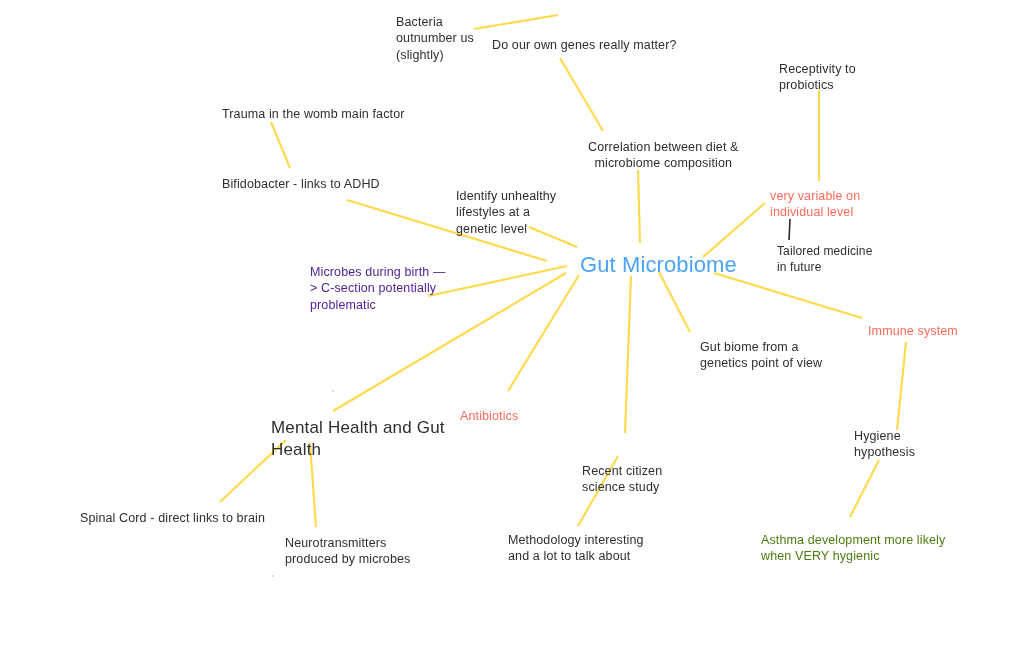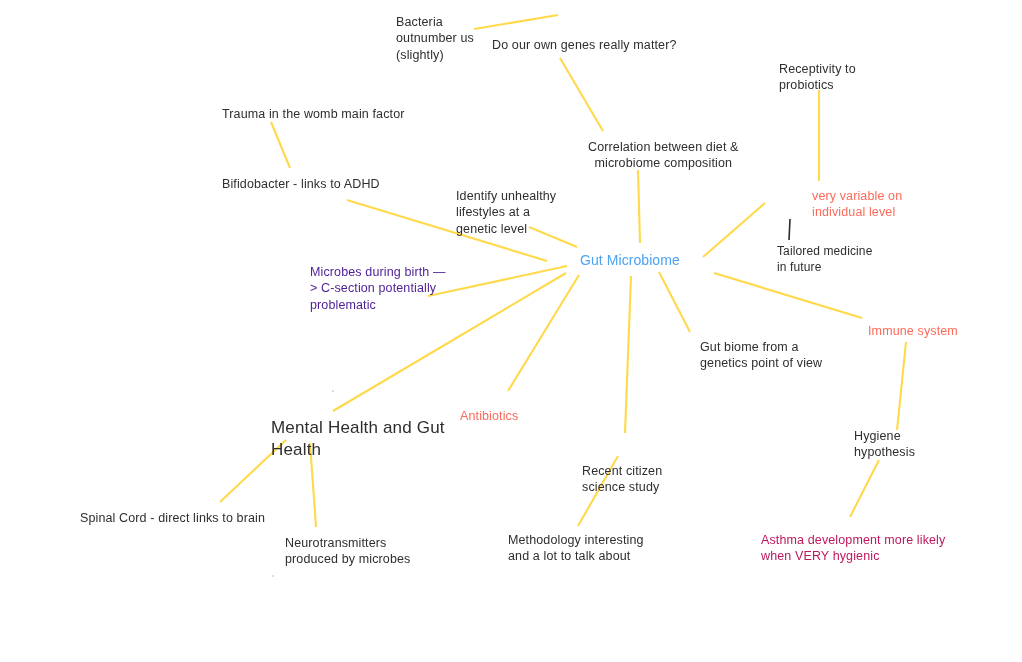--- a/index.html
+++ b/index.html
@@ -33,21 +33,21 @@
     position: absolute;
     white-space: pre-line;
     line-height: 1.30;
     color: #2e2e2e;
     font-family: "Liberation Sans", sans-serif;
     font-size: 12.5px;
     letter-spacing: 0.01em;
   }
   .node.center {
     color: #4ba3f5;
-    font-size: 14px;
+    font-size: 22px;
     letter-spacing: 0.005em;
     line-height: 1.2;
   }
   .node.major {
     font-size: 17px;
     line-height: 1.3;
   }
   .node.accent {
     color: #fc6a5a;
   }
@@ -99,21 +99,21 @@
       <div class="node" style="left: 492px; top: 37px; color: rgb(46, 46, 46);">Do our own genes really matter?</div>
       <div class="node" style="left: 779px; top: 61px; color: rgb(46, 46, 46);">Receptivity to
 probiotics</div>
       <div class="node" style="left: 222px; top: 106px; color: rgb(46, 46, 46);">Trauma in the womb main factor</div>
       <div class="node" style="left: 588px; top: 139px; color: rgb(46, 46, 46); text-align: center;">Correlation between diet &amp;
 microbiome composition</div>
       <div class="node" style="left: 222px; top: 176px; color: rgb(46, 46, 46);">Bifidobacter - links to ADHD</div>
       <div class="node" style="left: 456px; top: 188px; color: rgb(46, 46, 46);">Identify unhealthy
 lifestyles at a
 genetic level</div>
-      <div class="node accent" style="left: 812px; top: 188px; color: rgb(252, 106, 90);">very variable on
+      <div class="node accent" style="left: 770px; top: 188px; color: rgb(252, 106, 90);">very variable on
 individual level</div>
       <div class="node small" style="left: 777px; top: 244px; color: rgb(46, 46, 46);">Tailored medicine
 in future</div>
       <div class="node" style="left: 310px; top: 264px; color: #4c1d95;">Microbes during birth —
 &gt; C-section potentially
 problematic</div>
       <div class="node accent" style="left: 868px; top: 323px; color: rgb(252, 106, 90);">Immune system</div>
       <div class="node" style="left: 700px; top: 339px; color: rgb(46, 46, 46);">Gut biome from a
 genetics point of view</div>
       <div class="node accent" style="left: 460px; top: 396px; color: rgb(252, 106, 90); margin-top: 12px;">Antibiotics</div>
@@ -121,19 +121,19 @@
 Health</div>
       <div class="node" style="left: 854px; top: 428px; color: rgb(46, 46, 46);">Hygiene
 hypothesis</div>
       <div class="node" style="left: 582px; top: 443px; color: rgb(46, 46, 46); margin-top: 20px;">Recent citizen
 science study</div>
       <div class="node" style="left: 80px; top: 510px; color: rgb(46, 46, 46);">Spinal Cord - direct links to brain</div>
       <div class="node" style="left: 508px; top: 532px; color: rgb(46, 46, 46);">Methodology interesting
 and a lot to talk about</div>
       <div class="node" style="left: 285px; top: 535px; color: rgb(46, 46, 46);">Neurotransmitters
 produced by microbes</div>
-      <div class="node" style="left: 761px; top: 532px; color: #be185d;">Asthma development more likely
+      <div class="node" style="left: 761px; top: 532px; color: #4d7c0f;">Asthma development more likely
 when VERY hygienic</div>
       <div class="speck" style="left: 332px; top: 390px;"></div>
       <div class="speck" style="left: 272px; top: 575px;"></div>
     </div>
 
 </div>
 
 </body></html>

